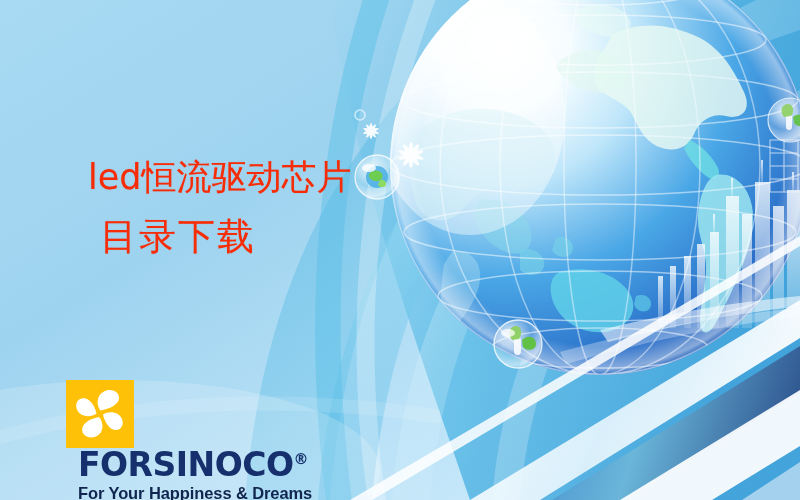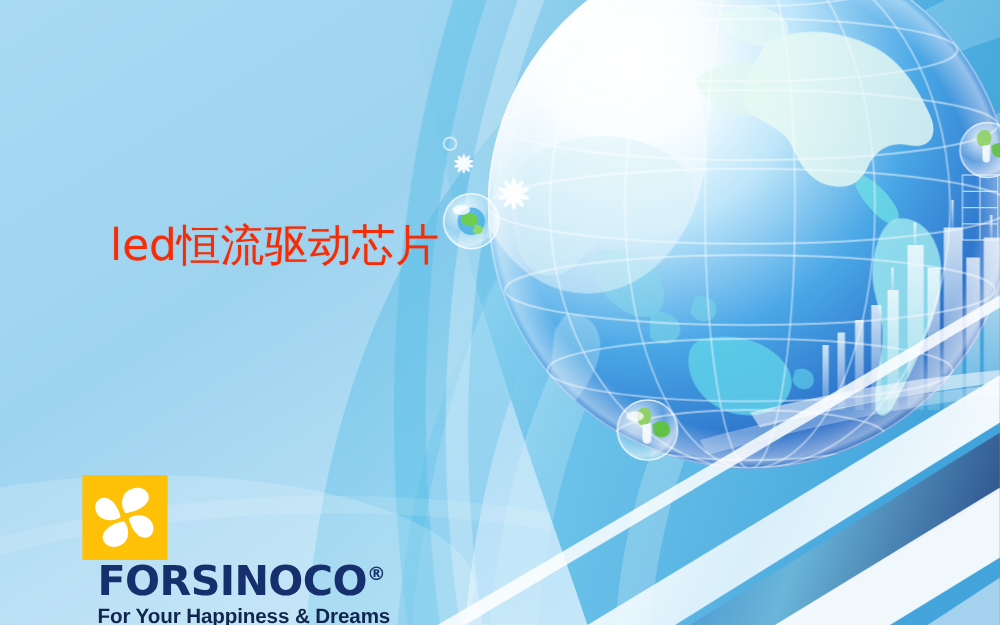--- a/index.html
+++ b/index.html
@@ -15,21 +15,21 @@
     overflow:hidden;
     background:linear-gradient(160deg,#a6d9f2 0%, #9ed3ef 38%, #b5e0f6 62%, #cfeafb 100%);
   }
 
   
   .bg-svg { position:absolute; inset:0; width:800px; height:500px; display:block; }
 
   
   #headline {
     position:absolute;
-    left:88px; top:180px;
+    left:88px; top:160px;
     width:330px;
     color:#f62c06;
     line-height:1.02;
     text-shadow:0 0 1px rgba(255,60,20,.35);
     z-index:40;
   }
   #headline .l1 {
     display:block;
     font-family:"DejaVu Sans","Liberation Sans",sans-serif;
     font-size:35px;
@@ -330,20 +330,21 @@
       </g>
 
       <ellipse cx="120" cy="470" rx="260" ry="90" fill="#ffffff" opacity=".18"></ellipse>
 
       <path d="M0,430 C140,392 300,388 440,410 L440,424 C300,402 142,406 0,444 Z" fill="#ffffff" opacity=".12"></path>
     </g>
   </svg>
 
   <div id="headline">
     <span class="l1">led恒流驱动芯片</span>
+    <span class="l2">目录下载</span>
   </div>
 
   <div id="logo">
     <svg id="logo-mark" viewBox="0 0 68 68" aria-hidden="true">
       <rect x="0" y="0" width="68" height="68" fill="#fec108"></rect>
       <g fill="#ffffff">
         <path d="M34.5,30.5 C30,25 30.5,15 38,11.5 C46,7.8 53.5,12 53,18.5 C52.6,24.5 43.5,29 34.5,30.5 Z"></path>
         <path d="M37,34.5 C43,30.5 52.5,31.5 55.8,38.5 C58.8,45 54.5,51 48.5,50 C43,49.1 38.5,41.5 37,34.5 Z"></path>
         <path d="M33,37 C38,42.5 38,52.5 30.5,56.2 C23,59.8 15.6,55.5 16.2,49 C16.8,43 24.5,38.5 33,37 Z"></path>
         <path d="M30.5,33.5 C24.5,37.8 14.5,37 11.2,30 C8,23.3 12.6,17.2 18.8,18.3 C24.5,19.3 29,26.5 30.5,33.5 Z"></path>

